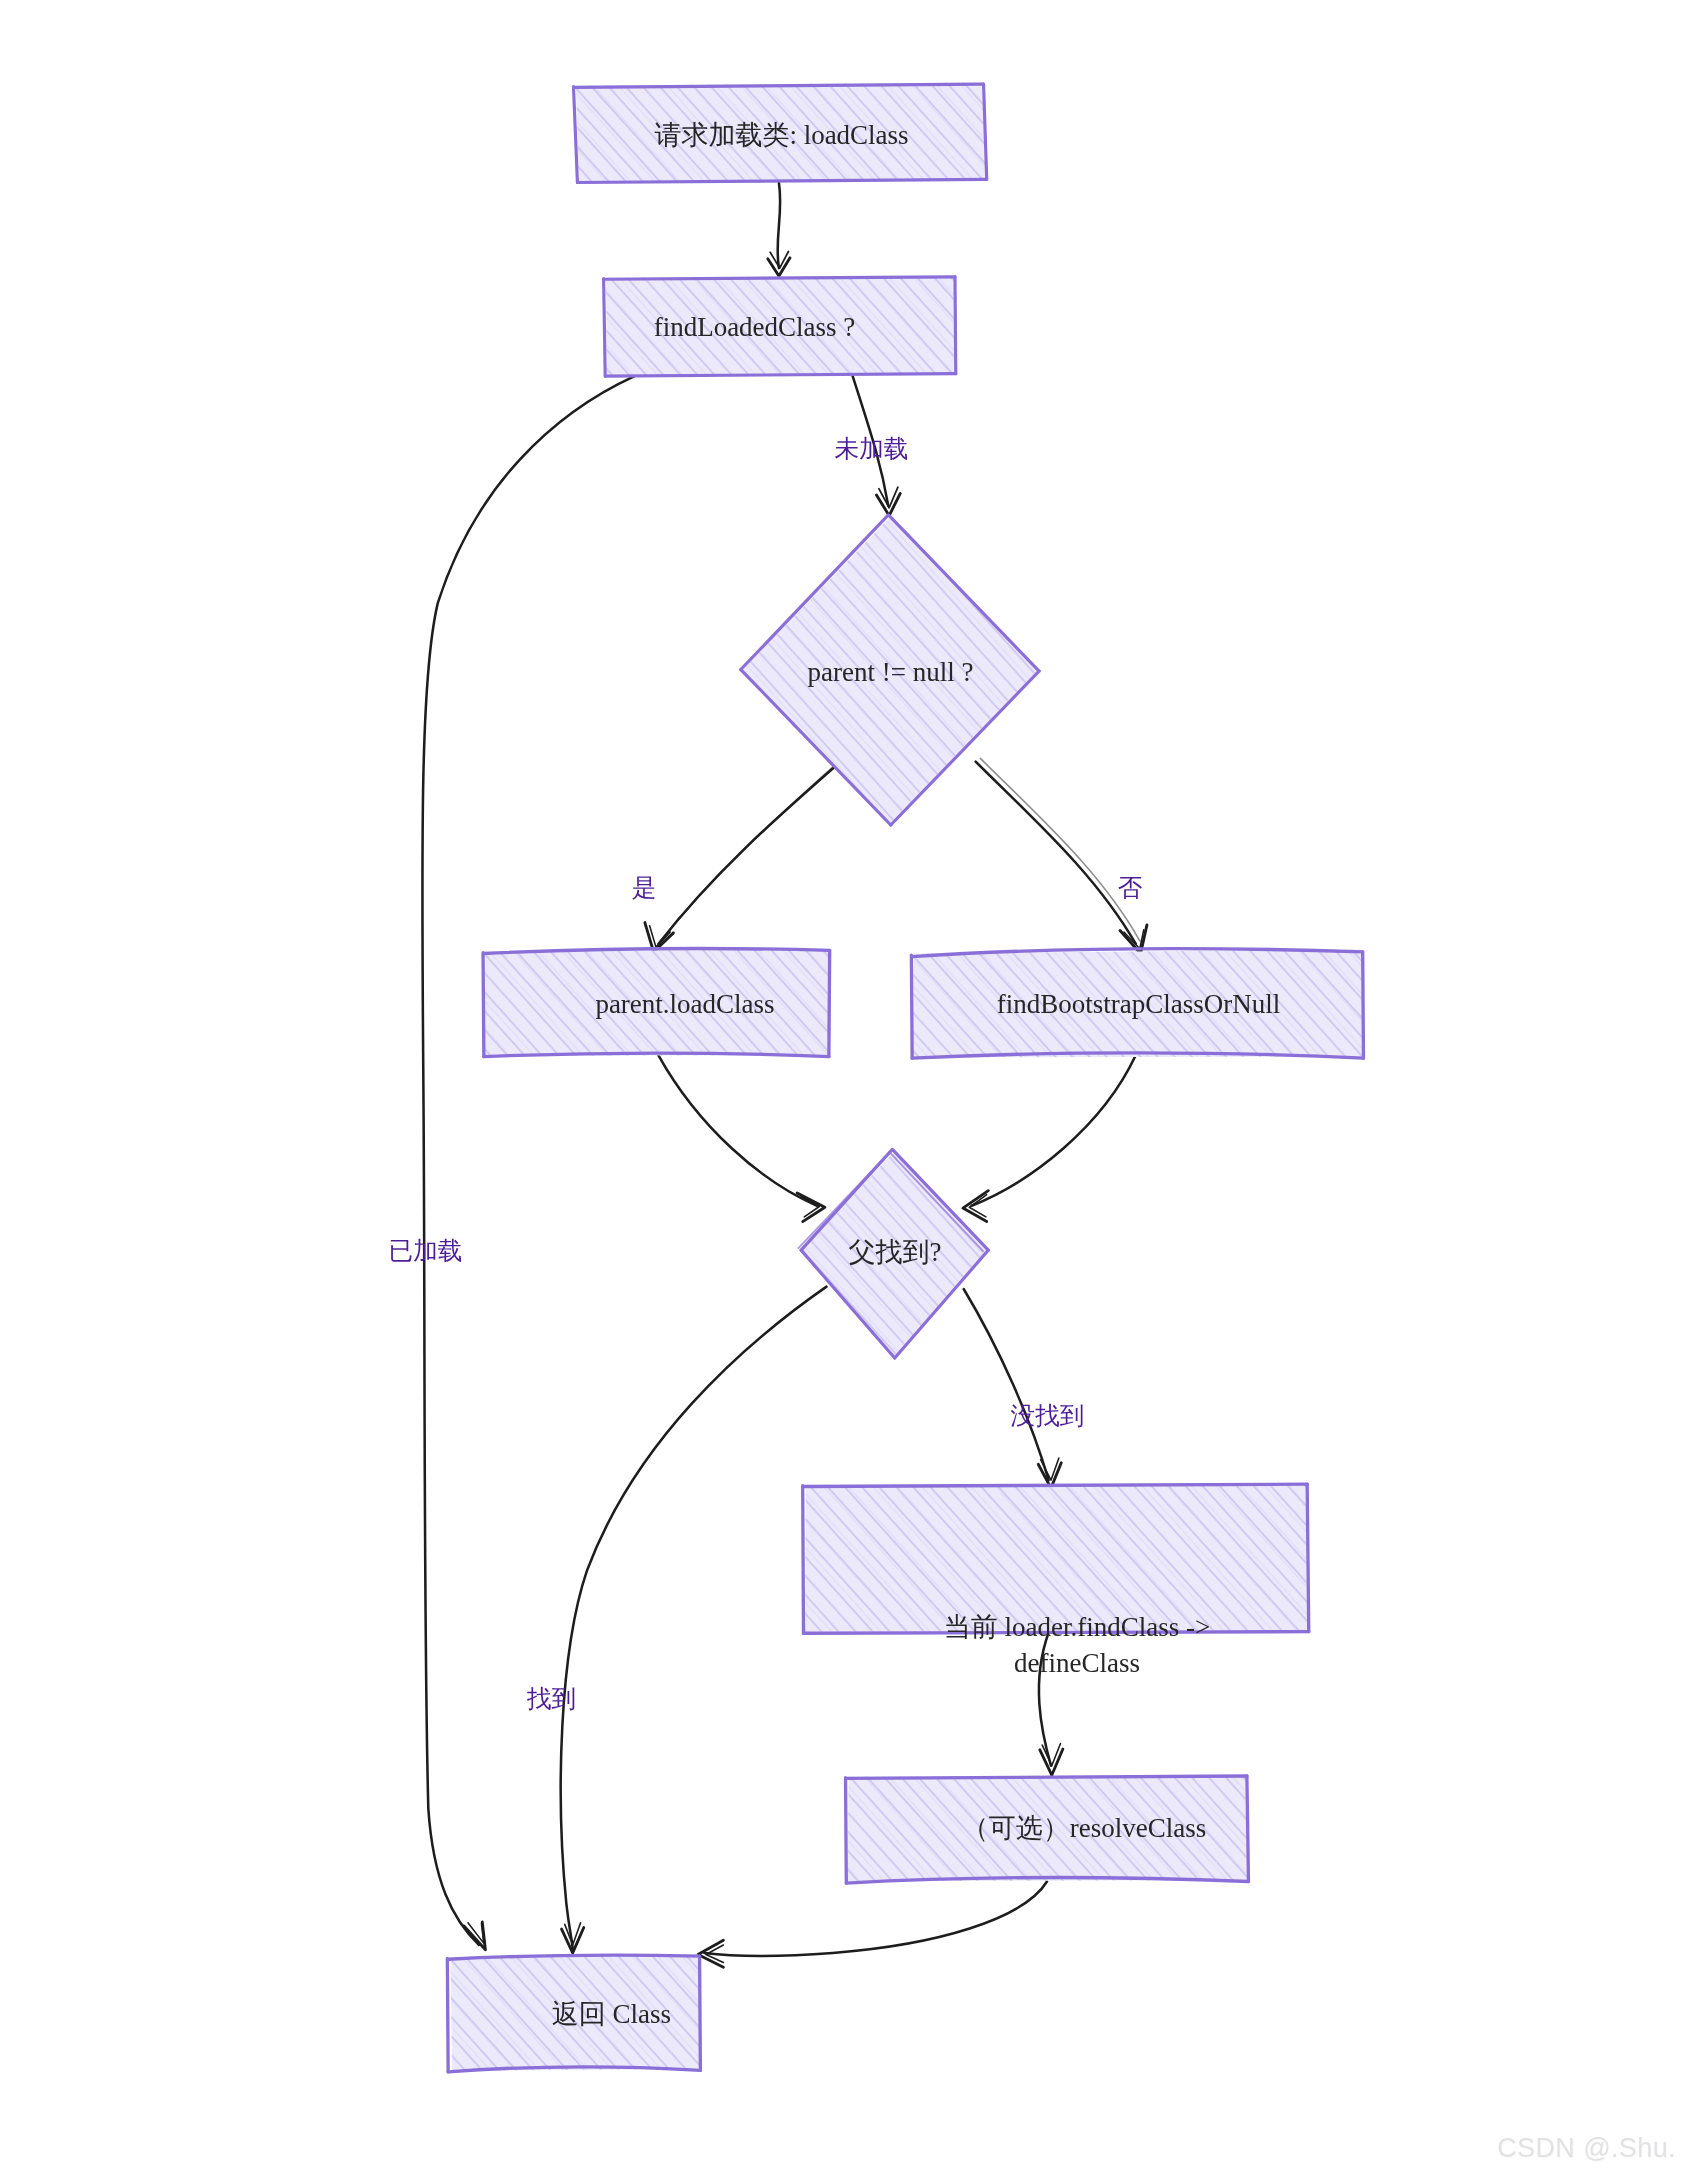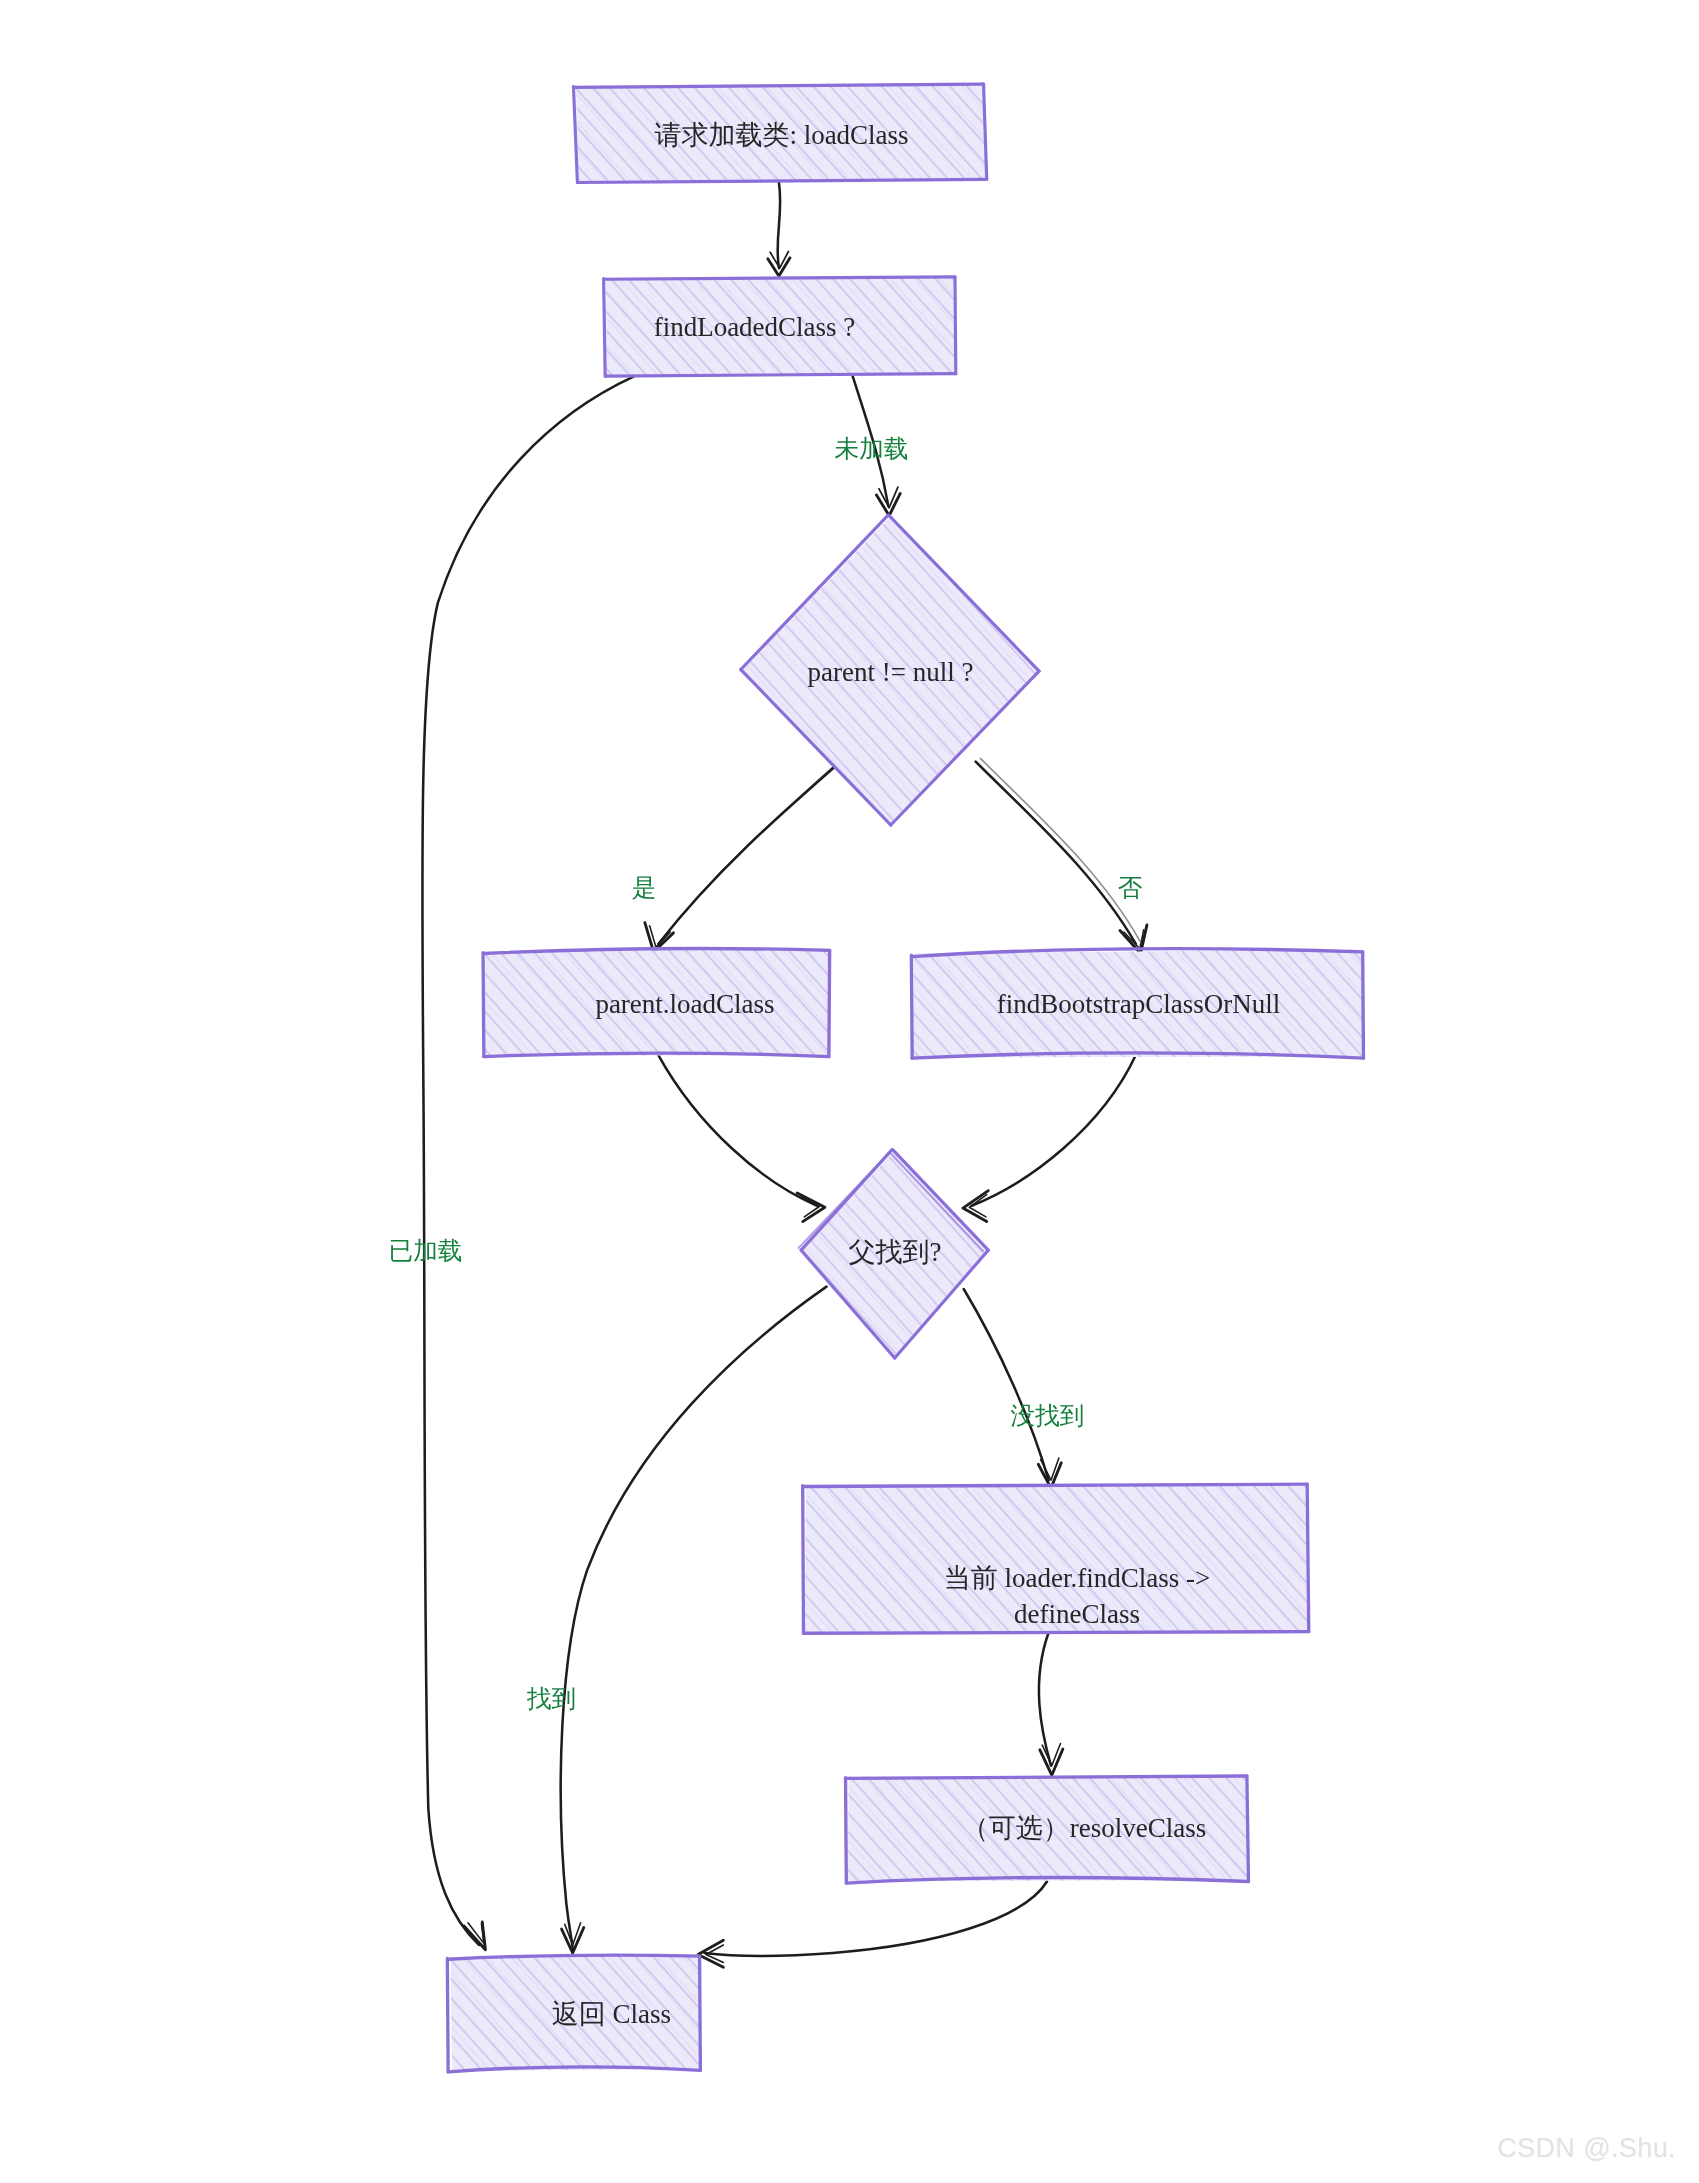--- a/index.html
+++ b/index.html
@@ -25,21 +25,21 @@
     color: #262626;
     font-family: "Liberation Sans", "DejaVu Sans", sans-serif;
     text-align: center;
     line-height: 1.34;
     white-space: pre-line;
     pointer-events: none;
     -webkit-font-smoothing: antialiased;
   }
   .edge-label {
     position: absolute;
-    color: #15803d;
+    color: #4c1d95;
     font-family: "Liberation Sans", "DejaVu Sans", sans-serif;
     font-size: 24.6px;
     text-align: center;
     white-space: nowrap;
   }
   .fsize-main { font-size: 27px; font-family: Liberation Serif, serif; }
   .watermark {
     position: absolute;
     right: 23px;
     bottom: 19px;
@@ -241,21 +241,21 @@
 <div class="node-label fsize-main" style="left:580px; top:309px; width:349px;">findLoadedClass ?</div>
 
 <div class="node-label fsize-main" style="left:743px; top:654px; width:295px;">parent != null ?</div>
 
 <div class="node-label fsize-main" style="left:486px; top:986px; width:398px;">parent.loadClass</div>
 
 <div class="node-label fsize-main" style="left:914px; top:986px; width:449px;">findBootstrapClassOrNull</div>
 
 <div class="node-label fsize-main" style="left:803px; top:1234px; width:184px;">父找到?</div>
 
-<div class="node-label fsize-main" style="left:806px; top:1560px; width:542px;">当前 loader.findClass -&gt;
+<div class="node-label fsize-main" style="left:806px; top:1609px; width:542px;">当前 loader.findClass -&gt;
 defineClass</div>
 
 <div class="node-label fsize-main" style="left:849px; top:1810px; width:398px;padding-left:36px;">（可选）resolveClass</div>
 
 <div class="node-label fsize-main" style="left:451px; top:1996px; width:249px;margin-left:36px;">返回 Class</div>
 
 <div class="edge-label" style="left:808px; top:432px; width:127px;">未加载</div>
 
 <div class="edge-label" style="left:362px; top:1234px; width:127px;">已加载</div>
 

